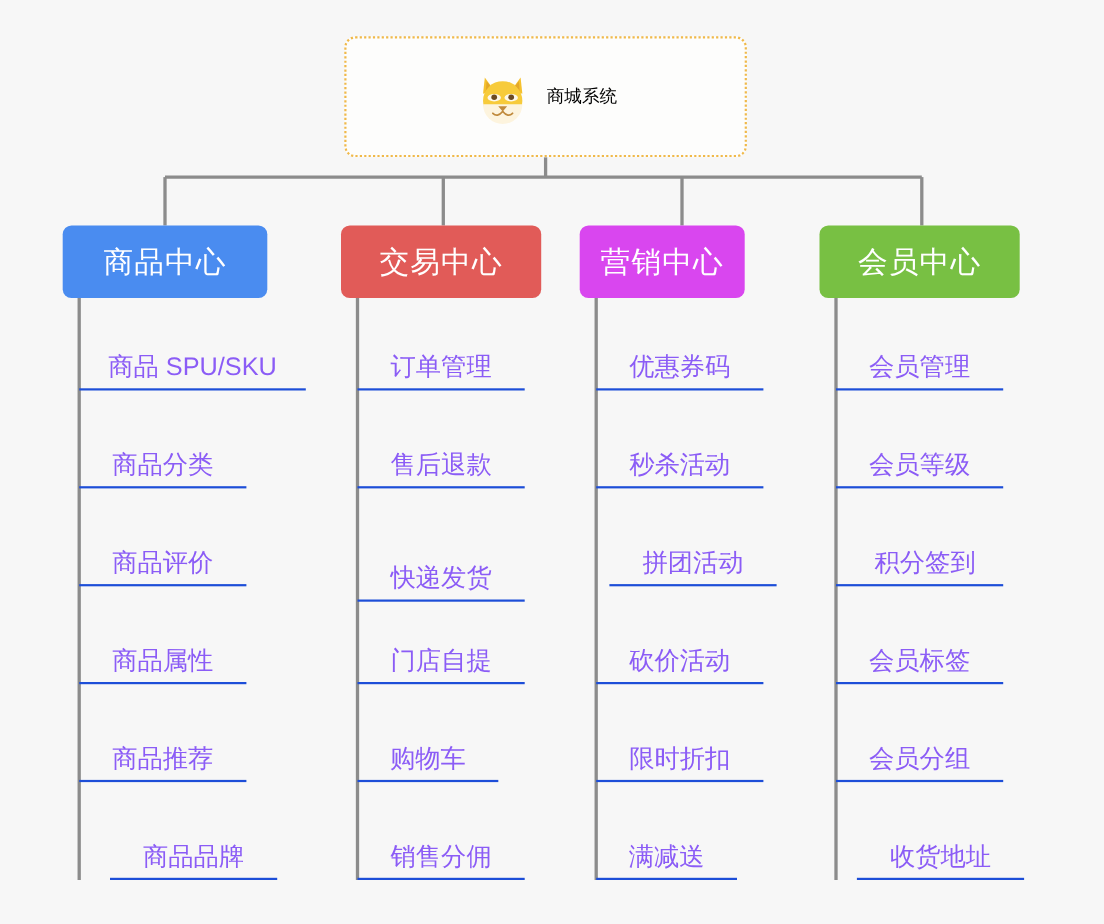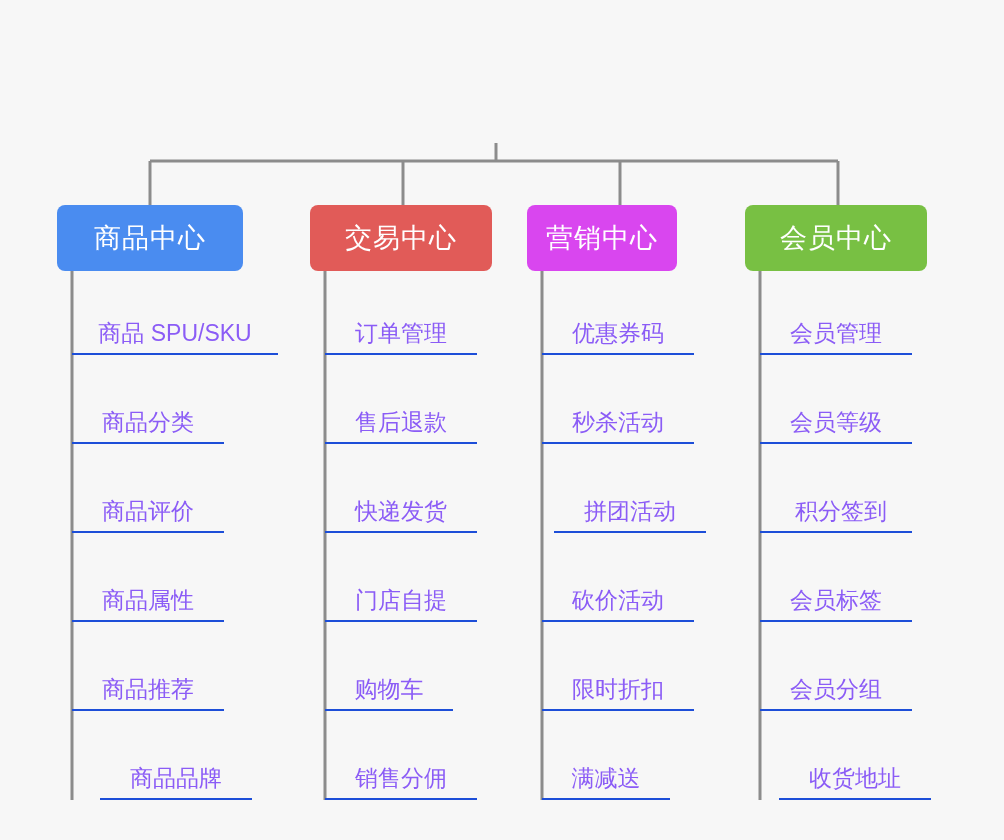--- a/index.html
+++ b/index.html
@@ -98,35 +98,53 @@
       <line x1="150" y1="161" x2="150" y2="205" stroke="#8c8c8c" stroke-width="3"></line>
       <line x1="72" y1="271" x2="72" y2="800" stroke="#8c8c8c" stroke-width="3"></line>
       <line x1="403" y1="161" x2="403" y2="205" stroke="#8c8c8c" stroke-width="3"></line>
       <line x1="325" y1="271" x2="325" y2="800" stroke="#8c8c8c" stroke-width="3"></line>
       <line x1="620" y1="161" x2="620" y2="205" stroke="#8c8c8c" stroke-width="3"></line>
       <line x1="542" y1="271" x2="542" y2="800" stroke="#8c8c8c" stroke-width="3"></line>
       <line x1="838" y1="161" x2="838" y2="205" stroke="#8c8c8c" stroke-width="3"></line>
       <line x1="760" y1="271" x2="760" y2="800" stroke="#8c8c8c" stroke-width="3"></line>
     </svg>
 
+  <div id="root-node">
+    <svg id="root-emoji" viewBox="0 0 64 64">
+      <path d="M12 8 L10 26 L22 22 Z" fill="#f5c12e"></path>
+      <path d="M52 8 L54 26 L42 22 Z" fill="#f5c12e"></path>
+      <path d="M14 12 L13 24 L21 21 Z" fill="#e3a82a"></path>
+      <path d="M50 12 L51 24 L43 21 Z" fill="#e3a82a"></path>
+      <circle cx="32" cy="34" r="22" fill="#f7cb3b"></circle>
+      <path d="M10 38 a22 22 0 0 0 44 0 z" fill="#fdf4de"></path>
+      <ellipse cx="22.5" cy="30.5" rx="7.5" ry="4.2" fill="#fdf8ea"></ellipse>
+      <ellipse cx="41.5" cy="30.5" rx="7.5" ry="4.2" fill="#fdf8ea"></ellipse>
+      <ellipse cx="22.5" cy="30" rx="3.2" ry="3.0" fill="#6b4a22"></ellipse>
+      <ellipse cx="41.5" cy="30" rx="3.2" ry="3.0" fill="#6b4a22"></ellipse>
+      <path d="M27 40 h10 l-5 6 z" fill="#c08a3c"></path>
+      <path d="M32 46 q-6 7 -11 2" stroke="#c08a3c" stroke-width="2" fill="none" stroke-linecap="round"></path>
+      <path d="M32 46 q6 7 11 2" stroke="#c08a3c" stroke-width="2" fill="none" stroke-linecap="round"></path>
+    </svg>
+    <span>商城系统</span>
+  </div>
 
 <div class="column" style="left: 57px;">
       <div class="cat-header" style="width: 186px; background: rgb(74, 140, 240);">商品中心</div>
       <div class="leaf" style="width: 206px; left: 15px; top: 104px;">商品 SPU/SKU</div>
       <div class="leaf" style="width: 152px; left: 15px; top: 193px;">商品分类</div>
       <div class="leaf" style="width: 152px; left: 15px; top: 282px;">商品评价</div>
       <div class="leaf" style="width: 152px; left: 15px; top: 371px;">商品属性</div>
       <div class="leaf" style="width: 152px; left: 15px; top: 460px;">商品推荐</div>
       <div class="leaf" style="width: 152px; left: 15px; top: 549px; margin-left: 28px;">商品品牌</div>
     </div>
     <div class="column" style="left: 310px;">
       <div class="cat-header" style="width: 182px; background: rgb(225, 91, 88);">交易中心</div>
       <div class="leaf" style="width: 152px; left: 15px; top: 104px;">订单管理</div>
       <div class="leaf" style="width: 152px; left: 15px; top: 193px;">售后退款</div>
-      <div class="leaf" style="width: 152px; left: 15px; top: 282px;">快递发货</div>
+      <div class="leaf" style="width: 152px; left: 15px; top: 296px;">快递发货</div>
       <div class="leaf" style="width: 152px; left: 15px; top: 371px;">门店自提</div>
       <div class="leaf" style="width: 128px; left: 15px; top: 460px;">购物车</div>
       <div class="leaf" style="width: 152px; left: 15px; top: 549px;">销售分佣</div>
     </div>
     <div class="column" style="left: 527px;">
       <div class="cat-header" style="width: 150px; background: #d946ef;">营销中心</div>
       <div class="leaf" style="width: 152px; left: 15px; top: 104px;">优惠券码</div>
       <div class="leaf" style="width: 152px; left: 15px; top: 193px;">秒杀活动</div>
       <div class="leaf" style="width: 152px; left: 15px; top: 282px; margin-left: 12px;">拼团活动</div>
       <div class="leaf" style="width: 152px; left: 15px; top: 371px;">砍价活动</div>

